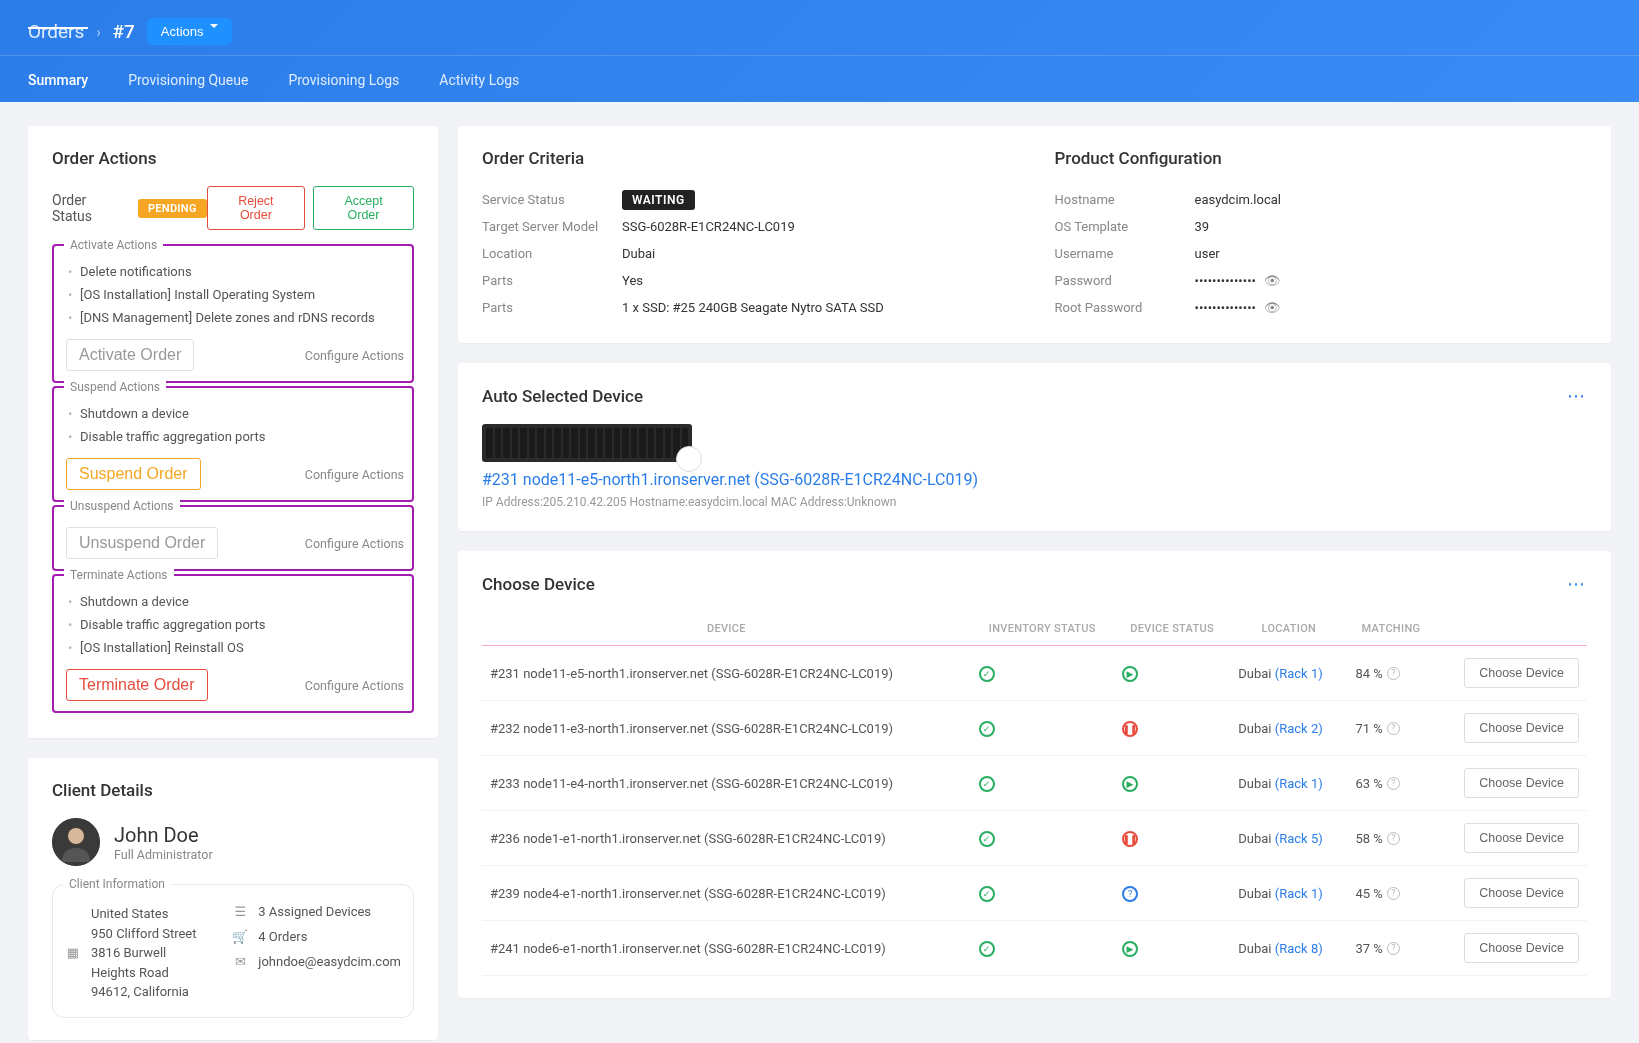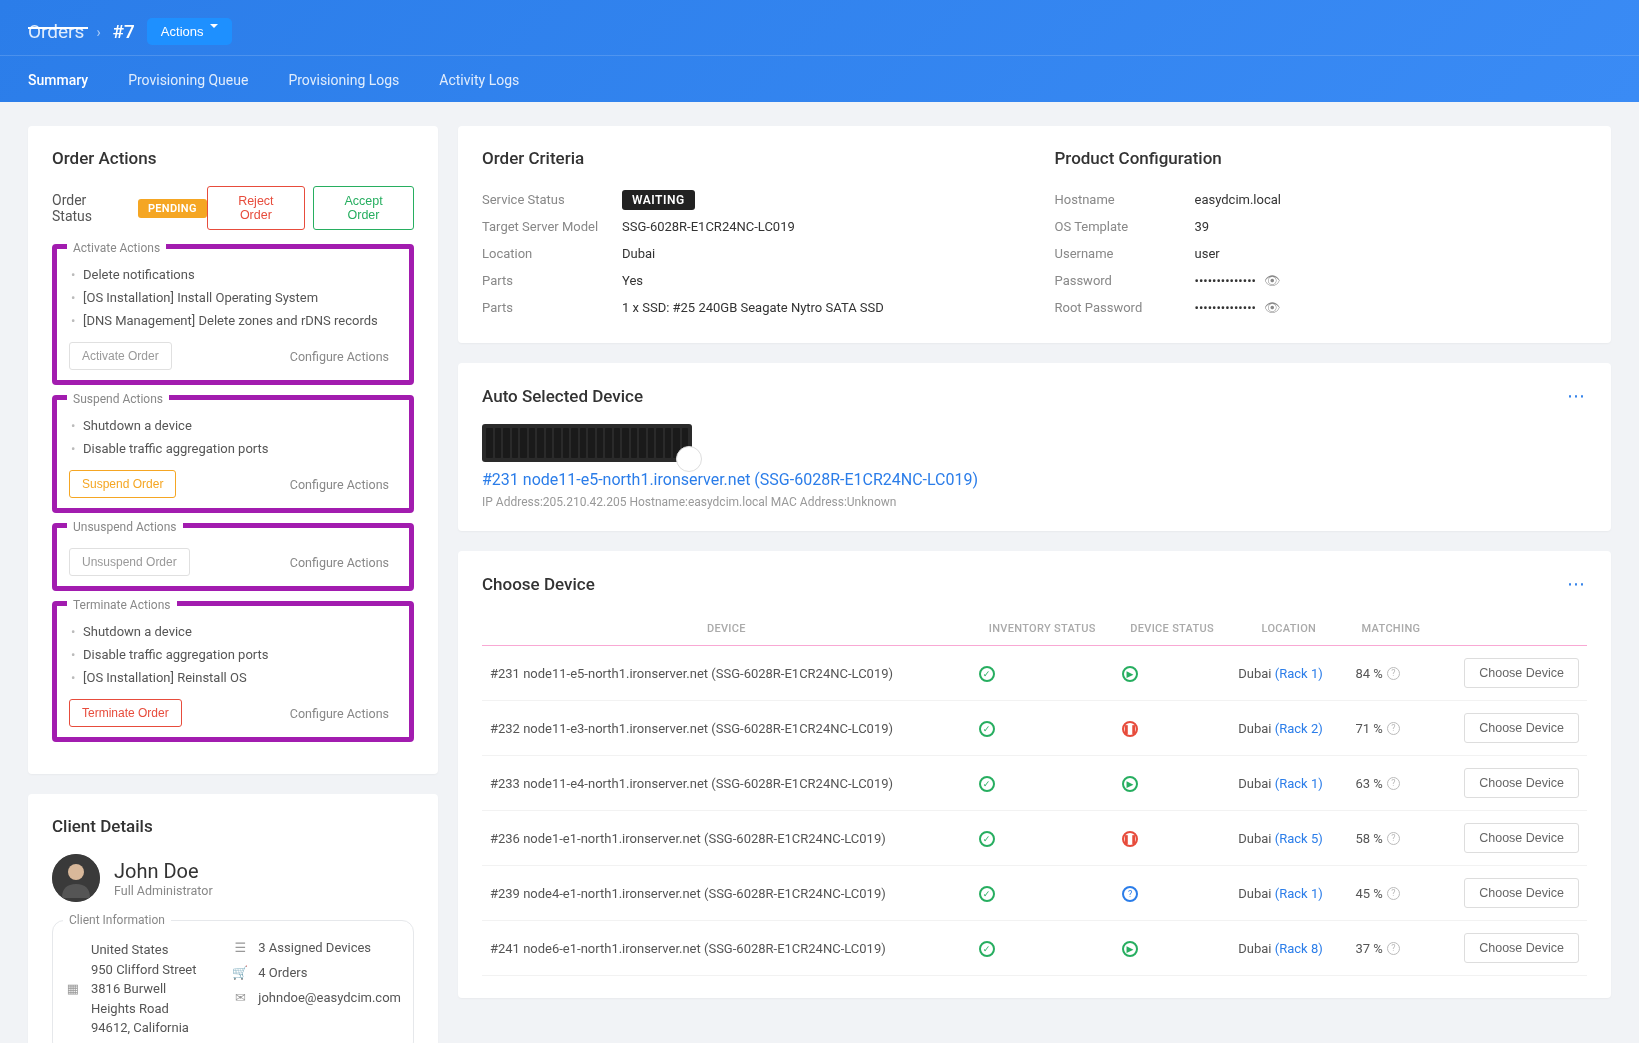--- a/index.html
+++ b/index.html
@@ -20,27 +20,27 @@
 .col-right { flex: 1; }
 .card { background: #fff; border-radius: 4px; padding: 22px 24px; margin-bottom: 20px; box-shadow: 0 1px 2px rgba(0,0,0,0.04); }
 .card-title { font-size: 17px; font-weight: 500; color: #333; margin-bottom: 18px; }
 .order-status-row { display: flex; align-items: center; justify-content: space-between; margin-bottom: 14px; }
 .order-status-left { display: flex; align-items: center; gap: 12px; }
 .order-status-label { font-size: 14px; color: #555; }
 .badge-pending { background: #f5a623; color: #fff; padding: 3px 10px; border-radius: 3px; font-size: 11px; font-weight: 600; letter-spacing: 0.3px; }
 .btn { border: 1px solid #ccc; background: #fff; padding: 7px 14px; border-radius: 3px; font-size: 12.5px; cursor: pointer; }
 .btn-reject { border-color: #e74c3c; color: #e74c3c; }
 .btn-accept { border-color: #27ae60; color: #27ae60; }
-.action-group { border: 5px solid #a21caf; border-radius: 4px; margin-bottom: 10px; position: relative; padding: 14px 20px 10px 12px; }
+.action-group { border: 2px solid #a21caf; border-radius: 4px; margin-bottom: 3px; position: relative; padding: 14px 8px 10px 12px; }
 .action-group-title { position: absolute; top: -8px; left: 10px; background: #fff; padding: 0 6px; font-size: 12px; color: #888; }
 .action-list { list-style: none; margin: 0 0 10px 0; }
 .action-list li { padding: 4px 0 4px 14px; position: relative; font-size: 13px; color: #555; }
 .action-list li::before { content: "•"; position: absolute; left: 2px; color: #bbb; }
 .action-group-footer { display: flex; justify-content: space-between; align-items: center; }
-.btn-small { border: 1px solid #e0e0e0; background: #fff; padding: 6px 12px; border-radius: 3px; font-size: 12px; cursor: pointer; color: #999; }
+.btn-small { border: 1px solid #e0e0e0; background: #fff; padding: 6px 12px; border-radius: 3px; font-size: 16px; cursor: pointer; color: #999; }
 .btn-small.orange { border-color: #f5a623; color: #f5a623; }
 .btn-small.red { border-color: #e74c3c; color: #e74c3c; }
 .link-config { color: #888; font-size: 12.5px; cursor: pointer; }
 .client-header { display: flex; align-items: center; gap: 14px; margin-bottom: 18px; }
 .avatar { width: 48px; height: 48px; border-radius: 50%; background: #444; display: flex; align-items: center; justify-content: center; color: #fff; font-size: 18px; overflow: hidden; }
 .avatar svg { width: 100%; height: 100%; }
 .client-name { font-size: 20px; color: #333; }
 .client-role { font-size: 12.5px; color: #888; }
 .client-info-box { border: 1px solid #e6e8eb; border-radius: 12px; padding: 14px 12px 10px 12px; position: relative; }
 .client-info-title { position: absolute; top: -8px; left: 10px; background: #fff; padding: 0 6px; font-size: 12px; color: #888; }

